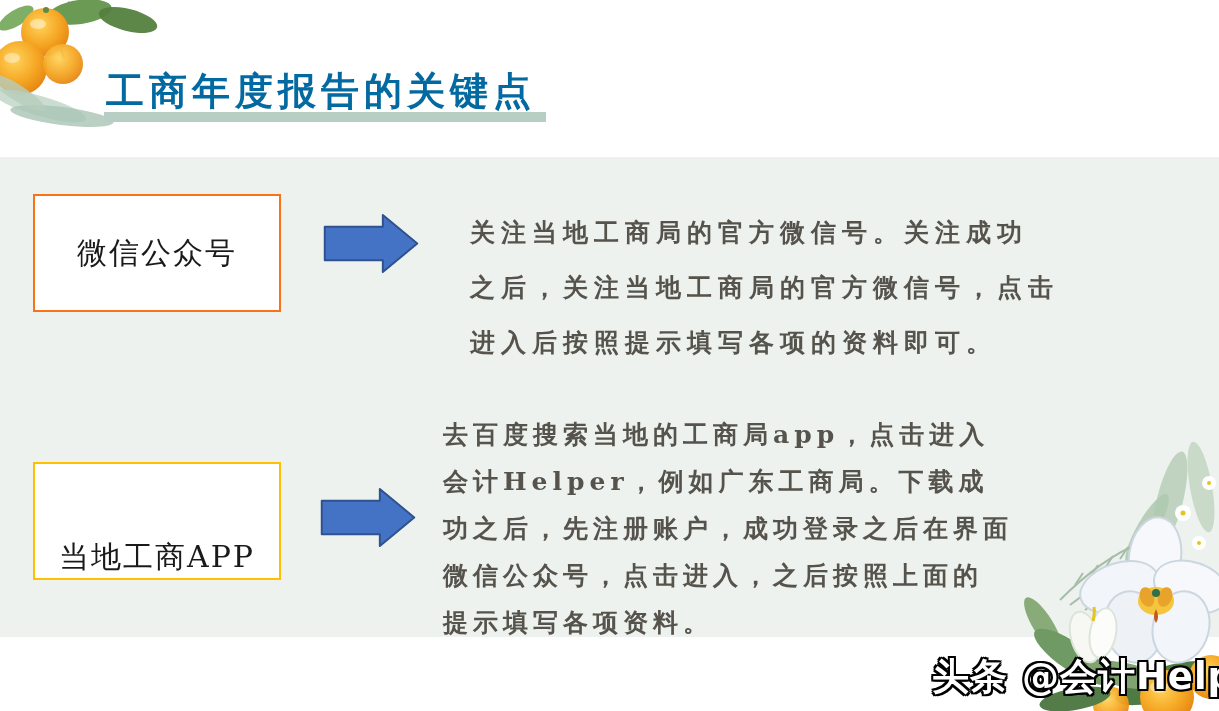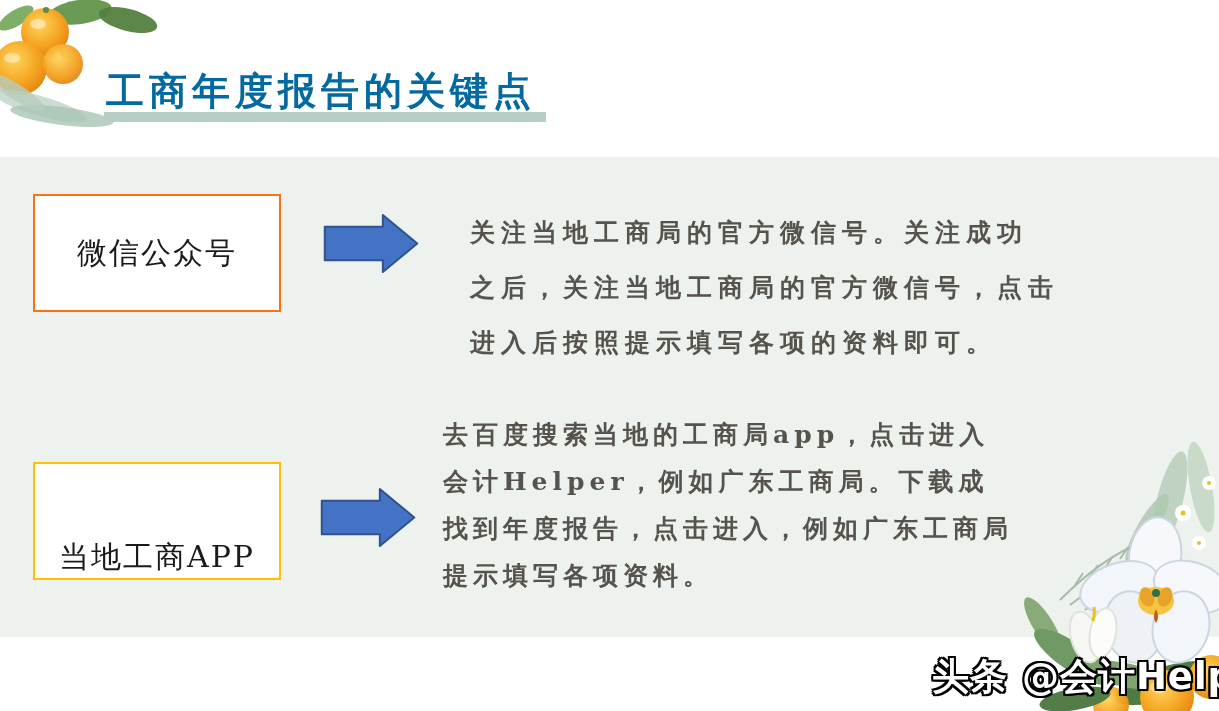--- a/index.html
+++ b/index.html
@@ -142,21 +142,22 @@
     <span>当地工商APP</span>
   </div>
 
   <svg class="arrow arrow2" viewBox="0 0 98 64">
     <polygon points="1,15 60,15 60,3 95,32 60,61 60,49 1,49" fill="#4472C4" stroke="#2F528F" stroke-width="2" stroke-linejoin="round"></polygon>
   </svg>
 
   <div class="para para2">
     <div class="pline">去百度搜索当地的工商局app，点击进入</div>
     <div class="pline">会计Helper，例如广东工商局。下载成</div>
-    <div class="pline">找到年度报告，点击进入，例如广东工商局</div>
+    <div class="pline">功之后，先注册账户，成功登录之后在界面</div>
+    <div class="pline">微信公众号，点击进入，之后按照上面的</div>
     <div class="pline">提示填写各项资料。</div>
   </div>
 
   <div class="watermark">
     <span class="wm wm1">头条 @会计Helper</span>
   </div>
 
 </div>
 
 </body></html>

